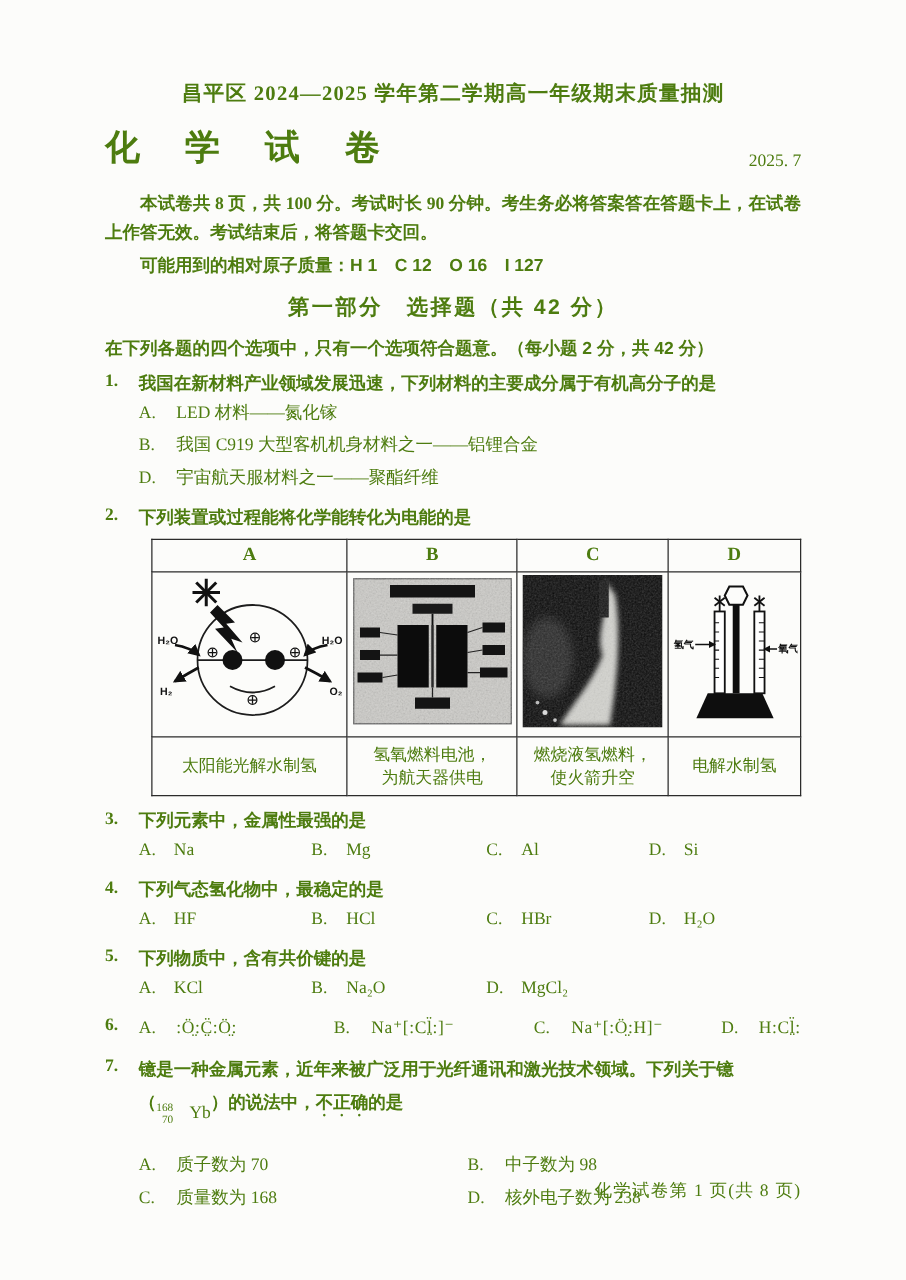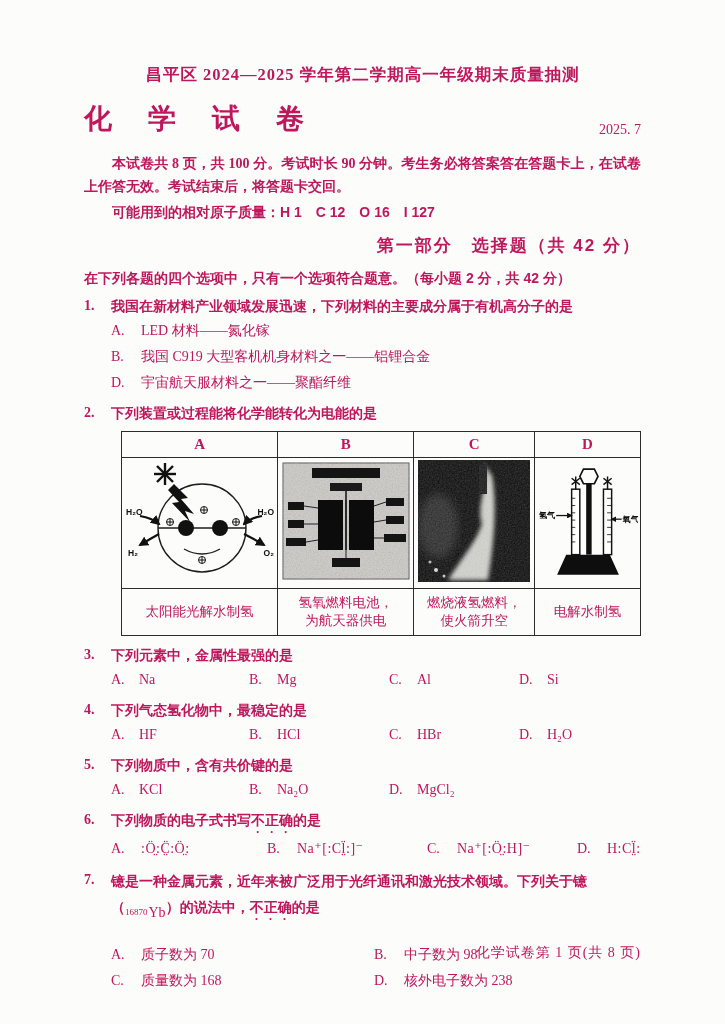--- a/index.html
+++ b/index.html
@@ -3,21 +3,21 @@
 <meta charset="utf-8">
 <style>
   html,body{margin:0;padding:0;background:#e8e8e6;}
   .page{
     position:relative;
     width:725px;height:1024px;
     margin:0 auto;
     background:#fcfcfa;
     box-sizing:border-box;
     padding:64px 84px 0 84px;
-    color:#be185d;
+    color:#4d7c0f;
     font-family:"Liberation Serif","DejaVu Serif",serif;
     font-size:14px;
     overflow:hidden;
   }
   .sans{font-family:"Liberation Sans","DejaVu Sans",sans-serif;}
   .serif{font-family:"Liberation Serif","DejaVu Serif",serif;}
 
   .hline{
     text-align:center;font-weight:700;font-size:16.5px;letter-spacing:1px;
     font-family:"Liberation Serif","DejaVu Serif",serif;
@@ -25,21 +25,21 @@
   .title-row{position:relative;margin-top:12px;height:42px;}
   .title{
     margin:0;text-align:left;font-size:28px;font-weight:700;
     letter-spacing:4px;line-height:42px;
   }
   .date{position:absolute;right:0;bottom:2px;font-size:14px;}
 
   .instructions{margin:12px 0 0 0;text-indent:2em;line-height:23px;text-align:justify;font-weight:600;}
   .atomic{margin:3px 0 0 0;text-indent:2em;line-height:23px;font-weight:700;font-size:14px;}
 
-  .section-title{margin:10px 0 0 0;text-align:right;font-size:17px;font-weight:700;letter-spacing:2px;}
+  .section-title{margin:10px 0 0 0;text-align:center;font-size:17px;font-weight:700;letter-spacing:2px;}
   .section-note{margin:10px 0 0 0;font-weight:700;line-height:22px;}
 
   .q{display:flex;margin-top:5px;}
   .qnum{width:27px;flex:0 0 27px;font-weight:700;line-height:24px;}
   .qbody{flex:1;min-width:0;}
   .stem{font-weight:700;line-height:24px;}
   .stemline{font-weight:700;line-height:26px;}
 
   .optline{line-height:26px;font-weight:400;}
   .olabel{display:inline-block;min-width:30px;font-family:"Liberation Serif","DejaVu Serif",serif;}
@@ -58,22 +58,22 @@
 
   table.devices{border-collapse:collapse;margin:6px 0 2px 10px;table-layout:fixed;}
   table.devices td{border:1.3px solid #2b2b2b;text-align:center;vertical-align:middle;padding:0;}
   td.hdr{height:25px;font-weight:700;font-size:15px;}
   td.img{height:130px;}
   td.cap{height:46px;font-size:13.5px;line-height:18px;}
   td.cap div{white-space:pre-line;}
 
   .isotope{display:inline-flex;align-items:center;vertical-align:-3px;font-weight:400;
     font-family:"Liberation Serif","DejaVu Serif",serif;}
-  .iso-stack{display:inline-flex;flex-direction:row;align-items:flex-end;
-    font-size:9px;line-height:9px;margin-right:1px;}
+  .iso-stack{display:inline-flex;flex-direction:column;align-items:flex-end;
+    font-size:9px;line-height:9px;margin-right:13px;}
   .iso-sym{font-size:14px;}
 
   .footer{position:absolute;right:84px;bottom:62px;font-size:14px;letter-spacing:1px;}
 
   svg text{font-family:"Liberation Sans","DejaVu Sans",sans-serif;font-weight:700;fill:#111;}
 </style>
 </head>
 <body>
 
 <svg width="0" height="0" style="position:absolute" aria-hidden="true">
@@ -312,21 +312,20 @@
         <span><span class="olabel">A.</span><span>KCl</span></span>
         <span><span class="olabel">B.</span><span>Na₂O</span></span>
         <span><span class="olabel">D.</span><span>MgCl₂</span></span>
       </div>
     </div>
   </div>
 
   <div class="q">
     <span class="qnum">6.</span>
     <div class="qbody">
-      <div class="stem sans"><span>下列物质的电子式书写</span><span class="emph">不正确</span><span>的是</span></div>
       <div class="optgrid6 serif">
         <span><span class="olabel">A.</span><span class="formula">:Ö̤:C̤̈:Ö̤:</span></span>
         <span><span class="olabel">B.</span><span class="formula">Na⁺[:Cl̤̈:]⁻</span></span>
         <span><span class="olabel">C.</span><span class="formula">Na⁺[:Ö̤:H]⁻</span></span>
         <span><span class="olabel">D.</span><span class="formula">H:Cl̤̈:</span></span>
       </div>
     </div>
   </div>
 
   <div class="q">

